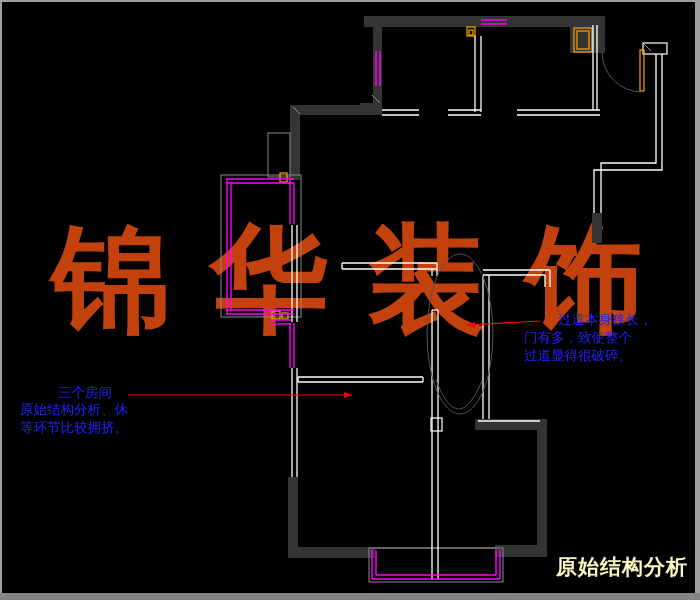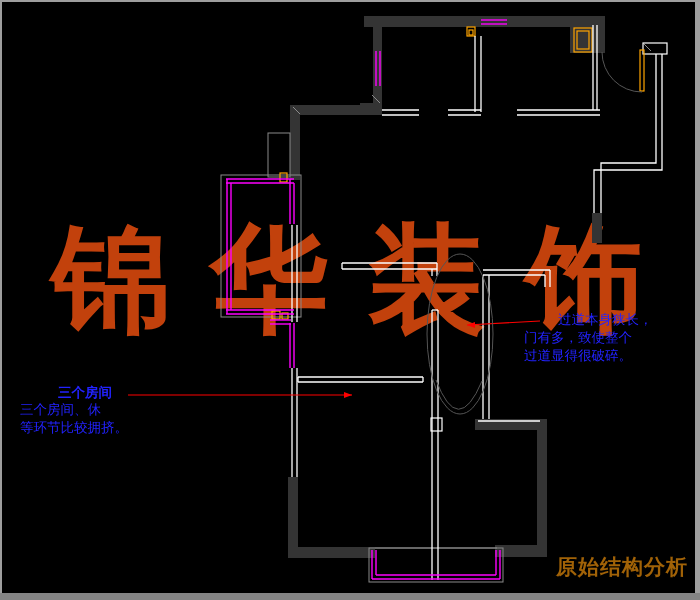--- a/index.html
+++ b/index.html
@@ -6,21 +6,21 @@
   .stage{position:relative;width:700px;height:600px;background:#000;overflow:hidden;
          font-family:"Liberation Sans",sans-serif;}
   .frame{position:absolute;}
   .watermark{position:absolute;left:52px;top:214px;height:136px;white-space:nowrap;
              font-family:"DejaVu Serif",serif;font-size:118px;font-weight:bold;
              letter-spacing:40px;line-height:1.1;user-select:none;}
   svg.plan{position:absolute;left:0;top:0;z-index:2;}
   .note{position:absolute;z-index:3;font-size:13.5px;}
   .note .ln{white-space:nowrap;}
   .note-left{left:20px;top:384px;width:130px;line-height:17.4px;}
-  .note-left .ln:first-child{padding-left:38px;font-weight:bold;}
+  .note-left .ln:first-child{padding-left:38px;}
   .note-right{left:524px;top:311px;width:150px;line-height:18px;}
   .note-right .ln:first-child{padding-left:34px;}
   .drawing-title{position:absolute;left:556px;top:553px;z-index:3;
                  font-size:21px;font-weight:bold;letter-spacing:1px;white-space:nowrap;}
 </style>
 </head>
 <body>
 
 <div class="stage">
 
@@ -117,30 +117,30 @@
       <path d="M662,54 L662,170 L594,170 L594,213" fill="none" stroke="#ffffff" stroke-width="1.3"></path>
       <path d="M602,52 A40,40 0 0 0 642,92" fill="none" stroke="#555555" stroke-width="1"></path>
       <path d="M436,380 Q458,438 482,381" fill="none" stroke="#555555" stroke-width="1"></path>
       <ellipse cx="460" cy="334" rx="33" ry="80" fill="none" stroke="#555555" stroke-width="1"></ellipse>
       <polygon points="352,395 344,392 344,398" fill="#ff0000"></polygon>
       <polygon points="467,325 475,322 475,328" fill="#ff0000"></polygon>
     </svg>
 
   <div class="note note-left" style="color: rgb(34, 34, 255);">
     <div class="ln">三个房间</div>
-    <div class="ln">三个房间、休</div>
+    <div class="ln">原始结构分析、休</div>
     <div class="ln">等环节比较拥挤。</div>
   </div>
 
   <div class="note note-right" style="color: rgb(34, 34, 255);">
     <div class="ln">过道本身狭长，</div>
     <div class="ln">门有多，致使整个</div>
     <div class="ln">过道显得很破碎。</div>
   </div>
 
-  <div class="drawing-title" style="color: #a16207;">原始结构分析</div>
+  <div class="drawing-title" style="color: #fef9c3;">原始结构分析</div>
 
   <div class="frame" style="left: 0px; top: 0px; width: 700px; height: 2px; background: rgb(158, 158, 158);"></div>
   <div class="frame" style="left: 0px; top: 0px; width: 2px; height: 600px; background: rgb(158, 158, 158);"></div>
   <div class="frame" style="left: 695px; top: 0px; width: 5px; height: 600px; background: rgb(158, 158, 158);"></div>
   <div class="frame" style="left: 0px; top: 593px; width: 700px; height: 7px; background: rgb(132, 132, 132);"></div>
 
 </div>
 
 </body></html>

